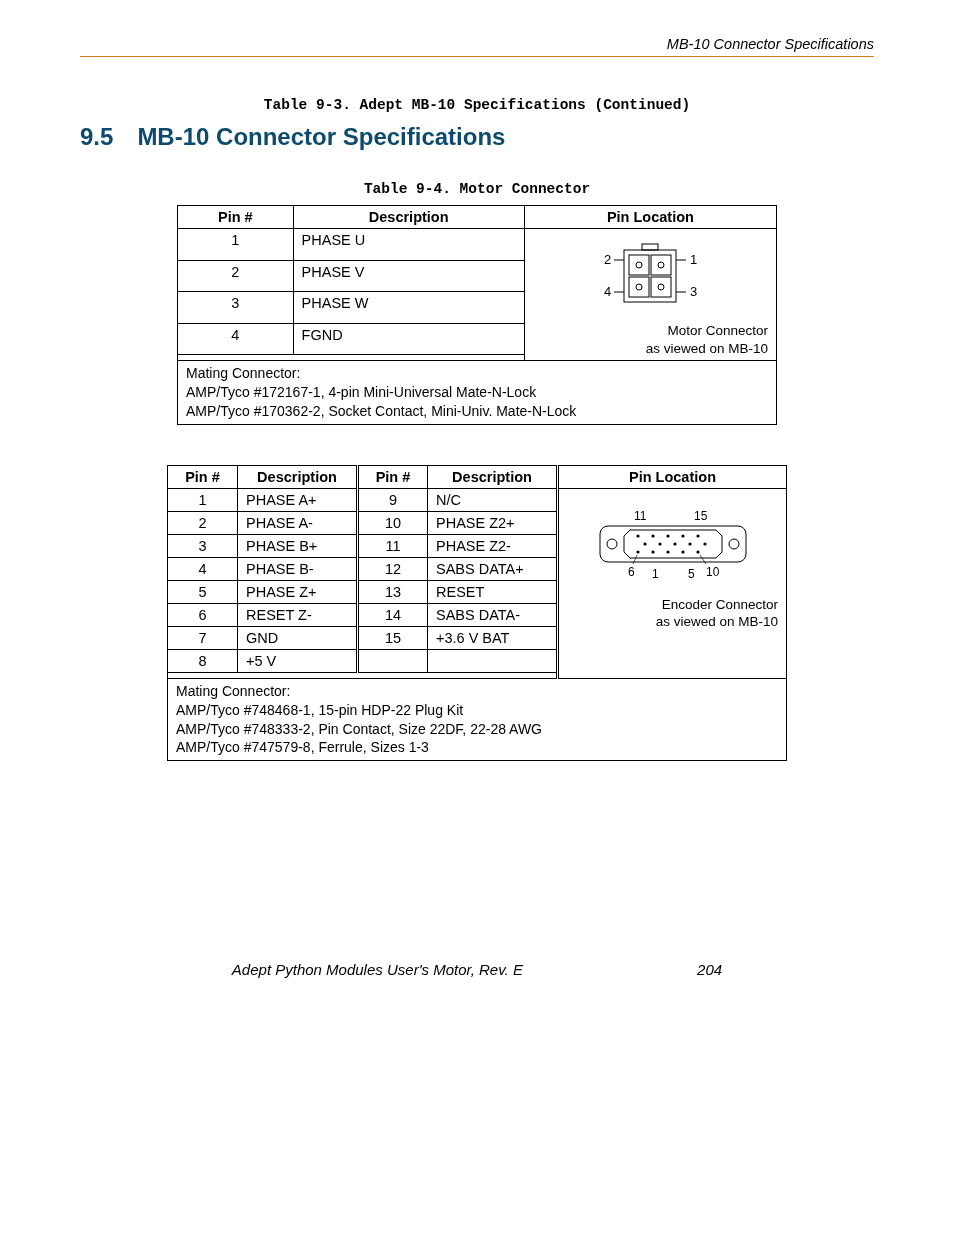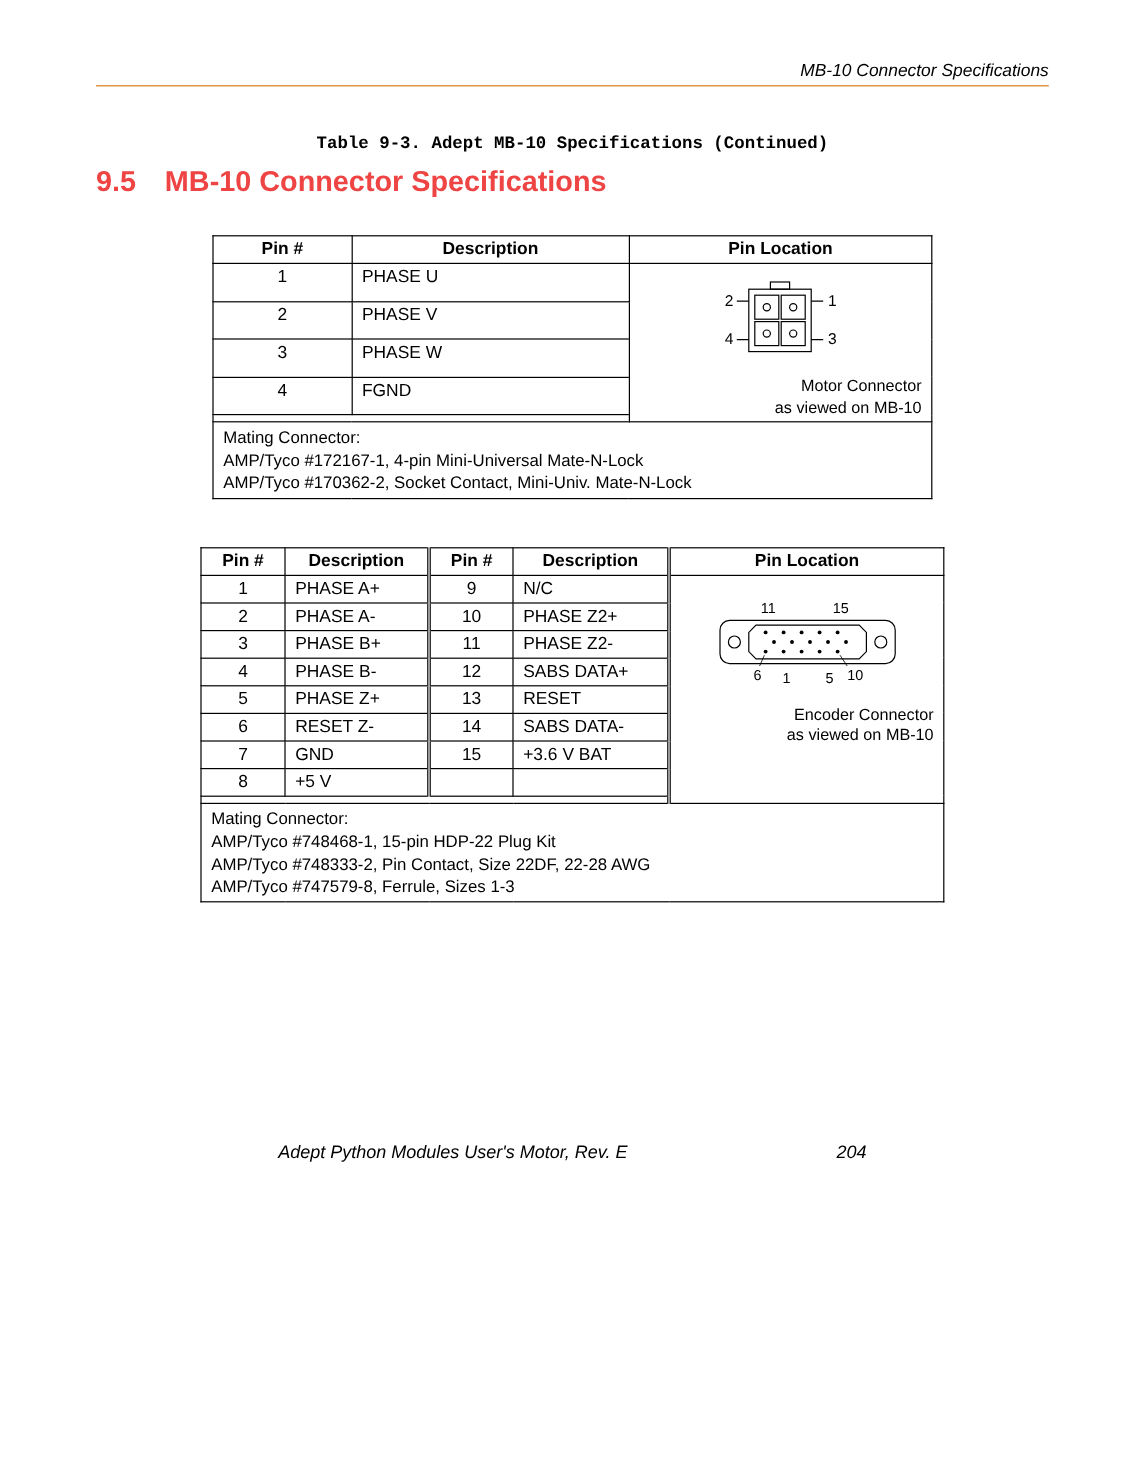--- a/index.html
+++ b/index.html
@@ -6,21 +6,20 @@
   body {
     font-family: Arial, Helvetica, sans-serif;
     margin: 0;
     padding: 0;
     background: #fff;
     color: #000;
     width: 954px;
   }
   .page {
     padding: 36px 80px 40px 80px;
-    margin-top: 15px;
   }
   .running-head {
     text-align: right;
     font-style: italic;
     font-size: 14.5px;
     color: #000;
     padding-bottom: 4px;
   }
   .hr-orange {
     border: none;
@@ -42,21 +41,21 @@
   td, th {
     border: 1px solid #000;
     padding: 4px 8px;
     vertical-align: top;
     text-align: left;
   }
   th { font-weight: bold; }
   .t93 { width: 100%; margin-bottom: 40px; }
   .t93 td:first-child { width: 50%; }
   .section-head {
-    color: #ef4444;
+    color: #0c4a6e;
     font-weight: bold;
     font-size: 24px;
     margin: 10px 0 30px 0;
   }
   .section-head .num { margin-right: 24px; }
   .t94, .t95 { width: 600px; margin-bottom: 40px; border-radius: 30px; }
   .t94 th, .t95 th { text-align: center; }
   .t94 td.pin, .t95 td.pin { text-align: center; }
   .t95 { width: 620px; }
   .t94 td, .t94 th, .t95 td, .t95 th { padding: 3px 8px; }
@@ -82,20 +81,21 @@
 <div class="page">
   <div class="running-head">MB-10 Connector Specifications</div>
   <hr class="hr-orange">
 
   <div class="caption">Table 9-3. Adept MB-10 Specifications (Continued)</div>
 
   <div class="section-head">
     <span class="num">9.5</span><span>MB-10 Connector Specifications</span>
   </div>
 
+  <div class="caption">Table 9-4. Motor Connector</div>
   <table class="t94">
     <tbody>
         <tr>
       <th style="width:110px">Pin #</th>
       <th style="width:220px">Description</th>
       <th style="width:240px">Pin Location</th>
     </tr>
     <tr>
       <td class="pin">1</td>
       <td>PHASE U</td>

